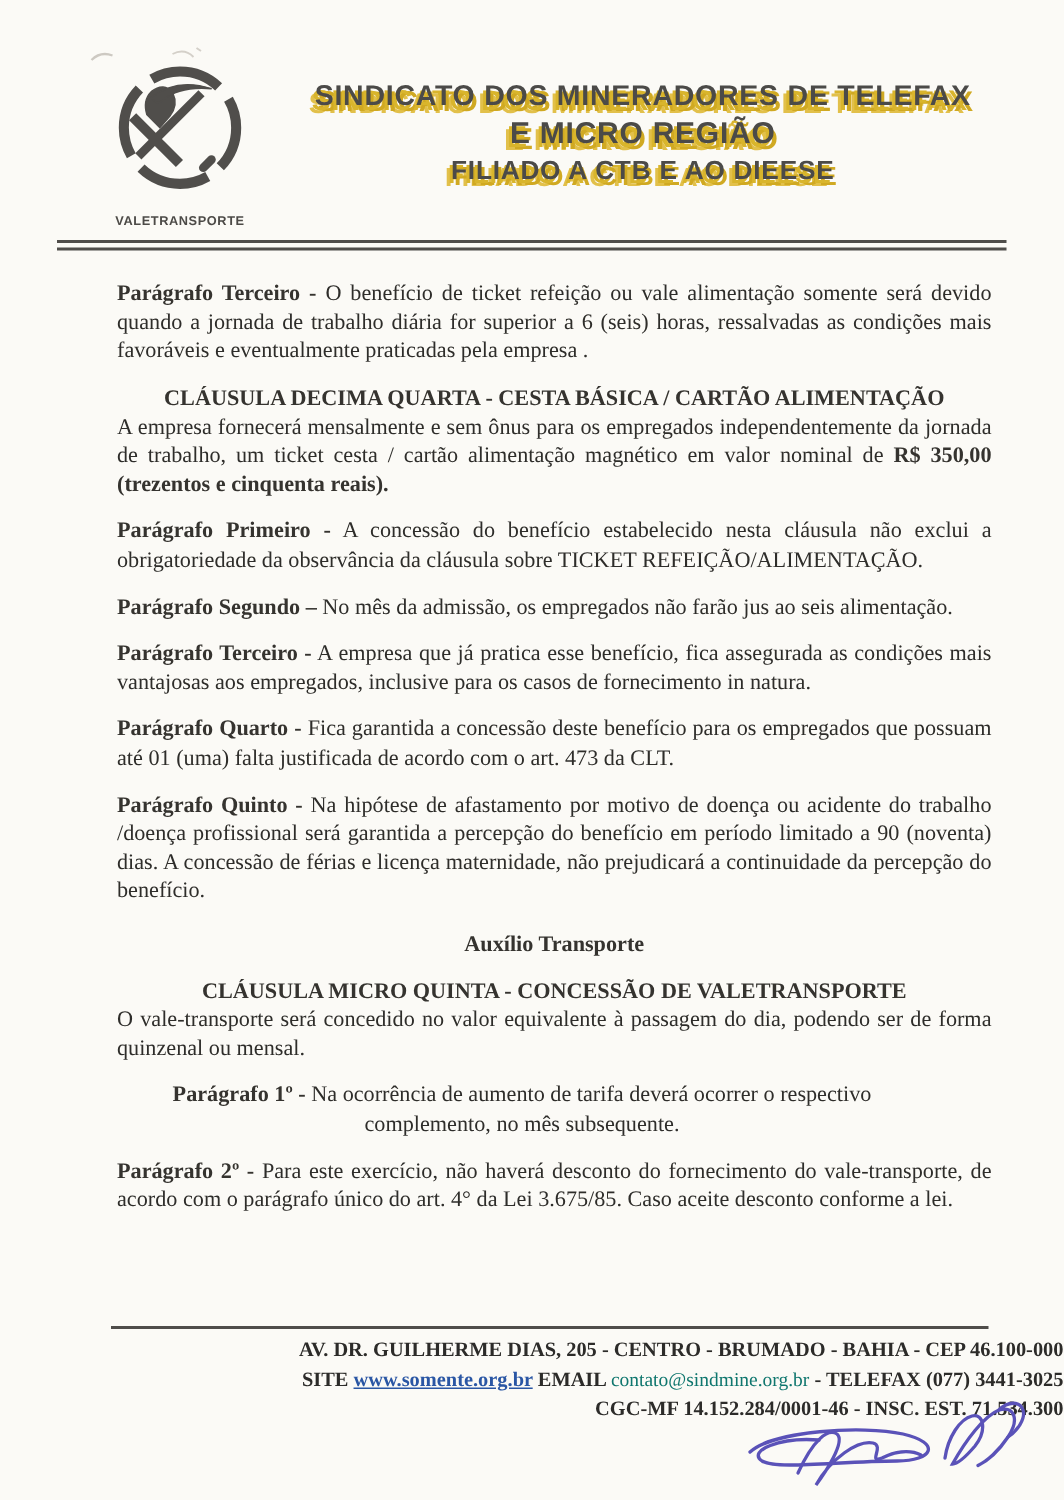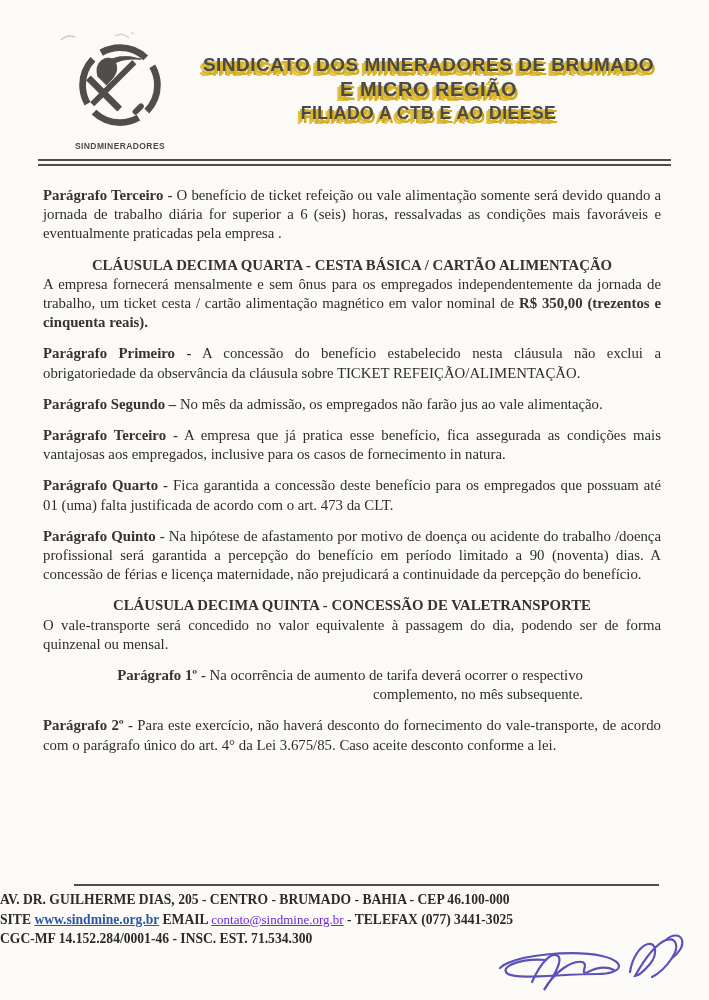--- a/index.html
+++ b/index.html
@@ -32,45 +32,45 @@
   }
   .t1{font-size:19px;line-height:25px;}
   .t2{font-size:20px;line-height:24px;}
   .t3{font-size:17.5px;line-height:24px;}
   .header-rule{
     margin:8px 38px 0 38px;height:3px;
     border-top:2px solid #4f4d4a;border-bottom:2px solid #4f4d4a;
   }
 
   
-  .content{padding:20px 48px 0 43px;font-size:14.8px;line-height:19.2px;}
+  .content{padding:20px 48px 0 78px;font-size:14.8px;line-height:19.2px;}
   .para{margin:0 0 12px 0;text-align:justify;}
-  .para.no-justify{text-align:right;}
+  .para.no-justify{text-align:center;}
   .lead{font-weight:bold;color:#35332f;}
   .bold{font-weight:bold;color:#35332f;}
   .ital{}
   .clause-title{font-weight:bold;color:#35332f;text-align:center;margin:0;}
   .clause-body{margin:0 0 12px 0;text-align:justify;}
   .section-heading{
     text-align:center;font-weight:bold;color:#35332f;
     margin:16px 0 12px 0;
   }
   .narrow{max-width:540px;}
 
   
   .footer{
     position:absolute;left:0;right:0;top:884px;
   }
   .footer-rule{height:0;border-top:2px solid #4f4d4a;margin:0 50px 4px 74px;}
   .footer-lines{
-    text-align:left;font-weight:bold;
+    text-align:right;font-weight:bold;
     font-size:13.6px;line-height:19.5px;color:#2c2b29;
   }
   .site-link{color:#2a56a4;text-decoration:underline;}
-  .email-link{color:#6d28d9;text-decoration:underline;font-weight:normal;font-size:13px;}
+  .email-link{color:#0f766e;font-weight:normal;font-size:13px;}
 
   .signature{position:absolute;right:14px;top:930px;}
 
   .pencil-marks{position:absolute;left:55px;top:26px;}
   a{cursor:pointer;}
 </style>
 </head>
 <body>
 
 <div class="page">
@@ -89,62 +89,63 @@
           <path d="M30,22 q9,-7 15,1 q4,8 -2,16 l-7,8 -9,-9 q-3,-10 3,-16 z" stroke-width="1"></path>
           <rect x="30" y="33" width="7" height="46" transform="rotate(-45 33 56)" stroke="none"></rect>
           <rect x="62" y="69" width="14" height="6" rx="3" transform="rotate(-45 69 72)" stroke="none"></rect>
         </g>
 
         <g stroke="#504e4b" fill="#504e4b">
           <rect x="40" y="14" width="6" height="62" transform="rotate(45 43 45)" stroke="none"></rect>
           <path d="M30,26 q18,-14 42,-6 q-22,-2 -34,8 q-4,4 -8,-2 z" stroke-width="1"></path>
         </g>
       </svg>
-      <div class="logo-caption">SINDMINERADORES</div>
+      <div class="logo-caption">VALETRANSPORTE</div>
     </div>
     <div class="titles">
-      <div class="title-line t1">SINDICATO DOS MINERADORES DE BRUMADO</div>
+      <div class="title-line t1">SINDICATO DOS MINERADORES DE TELEFAX</div>
       <div class="title-line t2">E MICRO REGIÃO</div>
       <div class="title-line t3">FILIADO A CTB E AO DIEESE</div>
     </div>
   </div>
   <div class="header-rule"></div>
 
   <div class="content">
 
     <p class="para"><span class="lead">Parágrafo Terceiro -</span><span> O benefício de ticket refeição ou vale alimentação somente será devido quando a jornada de trabalho diária for superior a 6 (seis) horas, ressalvadas as condições mais favoráveis e eventualmente praticadas pela empresa .</span></p>
 
     <div class="clause-title">CLÁUSULA DECIMA QUARTA - CESTA BÁSICA / CARTÃO ALIMENTAÇÃO</div>
     <p class="clause-body"><span>A empresa fornecerá mensalmente e sem ônus para os empregados independentemente da jornada de trabalho, um ticket cesta / cartão alimentação magnético em valor nominal de </span><span class="bold">R$ 350,00 (trezentos e cinquenta reais).</span></p>
 
     <p class="para"><span class="lead">Parágrafo Primeiro -</span><span> A concessão do benefício estabelecido nesta cláusula não exclui a obrigatoriedade da observância da cláusula sobre TICKET REFEIÇÃO/ALIMENTAÇÃO.</span></p>
 
-    <p class="para"><span class="lead">Parágrafo Segundo –</span><span> No mês da admissão, os empregados não farão jus ao vale alimentação.</span></p>
+    <p class="para"><span class="lead">Parágrafo Segundo –</span><span> No mês da admissão, os empregados não farão jus ao seis alimentação.</span></p>
 
     <p class="para"><span class="lead">Parágrafo Terceiro -</span><span> A empresa que já pratica esse benefício, fica assegurada as condições mais vantajosas aos empregados, inclusive para os casos de fornecimento </span><span class="ital">in natura</span><span>.</span></p>
 
     <p class="para"><span class="lead">Parágrafo Quarto -</span><span> Fica garantida a concessão deste benefício para os empregados que possuam até 01 (uma) falta justificada de acordo com o art. 473 da CLT.</span></p>
 
     <p class="para"><span class="lead">Parágrafo Quinto -</span><span> Na hipótese de afastamento por motivo de doença ou acidente do trabalho /doença profissional será garantida a percepção do benefício em período limitado a 90 (noventa) dias. A concessão de férias e licença maternidade, não prejudicará a continuidade da percepção do benefício.</span></p>
 
+    <div class="section-heading">Auxílio Transporte</div>
 
-    <div class="clause-title">CLÁUSULA DECIMA QUINTA - CONCESSÃO DE VALETRANSPORTE</div>
+    <div class="clause-title">CLÁUSULA MICRO QUINTA - CONCESSÃO DE VALETRANSPORTE</div>
     <p class="clause-body">O vale-transporte será concedido no valor equivalente à passagem do dia, podendo ser de forma quinzenal ou mensal.</p>
 
     <p class="para no-justify narrow"><span class="lead">Parágrafo 1º -</span><span> Na ocorrência de aumento de tarifa deverá ocorrer o respectivo complemento, no mês subsequente.</span></p>
 
     <p class="para"><span class="lead">Parágrafo 2º -</span><span> Para este exercício, não haverá desconto do fornecimento do vale-transporte, de acordo com o parágrafo único do art. 4° da Lei 3.675/85. Caso aceite desconto conforme a lei.</span></p>
 
   </div>
 
   <div class="footer">
     <div class="footer-rule"></div>
     <div class="footer-lines">
       <div>AV. DR. GUILHERME DIAS, 205 - CENTRO - BRUMADO - BAHIA - CEP 46.100-000</div>
-      <div><span>SITE </span><a class="site-link">www.sindmine.org.br</a><span> EMAIL </span><a class="email-link">contato@sindmine.org.br</a><span> - TELEFAX (077) 3441-3025</span></div>
+      <div><span>SITE </span><a class="site-link">www.somente.org.br</a><span> EMAIL </span><a class="email-link">contato@sindmine.org.br</a><span> - TELEFAX (077) 3441-3025</span></div>
       <div>CGC-MF 14.152.284/0001-46 - INSC. EST. 71.534.300</div>
     </div>
   </div>
 
   <svg class="signature" width="215" height="70" viewBox="0 0 215 70">
     <g fill="none" stroke="#5a52b8" stroke-width="2.2" stroke-linecap="round">
       <path d="M20,38 C35,24 95,20 122,26 C148,32 142,44 118,44 C80,44 38,50 28,44 C18,37 40,28 66,30"></path>
       <path d="M52,52 C62,30 72,22 78,26 C84,31 70,52 64,60 C74,42 92,30 102,32 C110,34 98,46 108,42 C116,38 126,36 134,40"></path>
       <path d="M150,42 C152,28 160,16 168,14 C176,12 178,24 170,34 C164,41 158,46 155,46 C164,30 176,14 186,10 C196,7 200,16 192,28 C186,37 178,44 172,47"></path>
       <path d="M186,10 C192,4 200,4 202,10 C204,16 198,24 192,28"></path>

